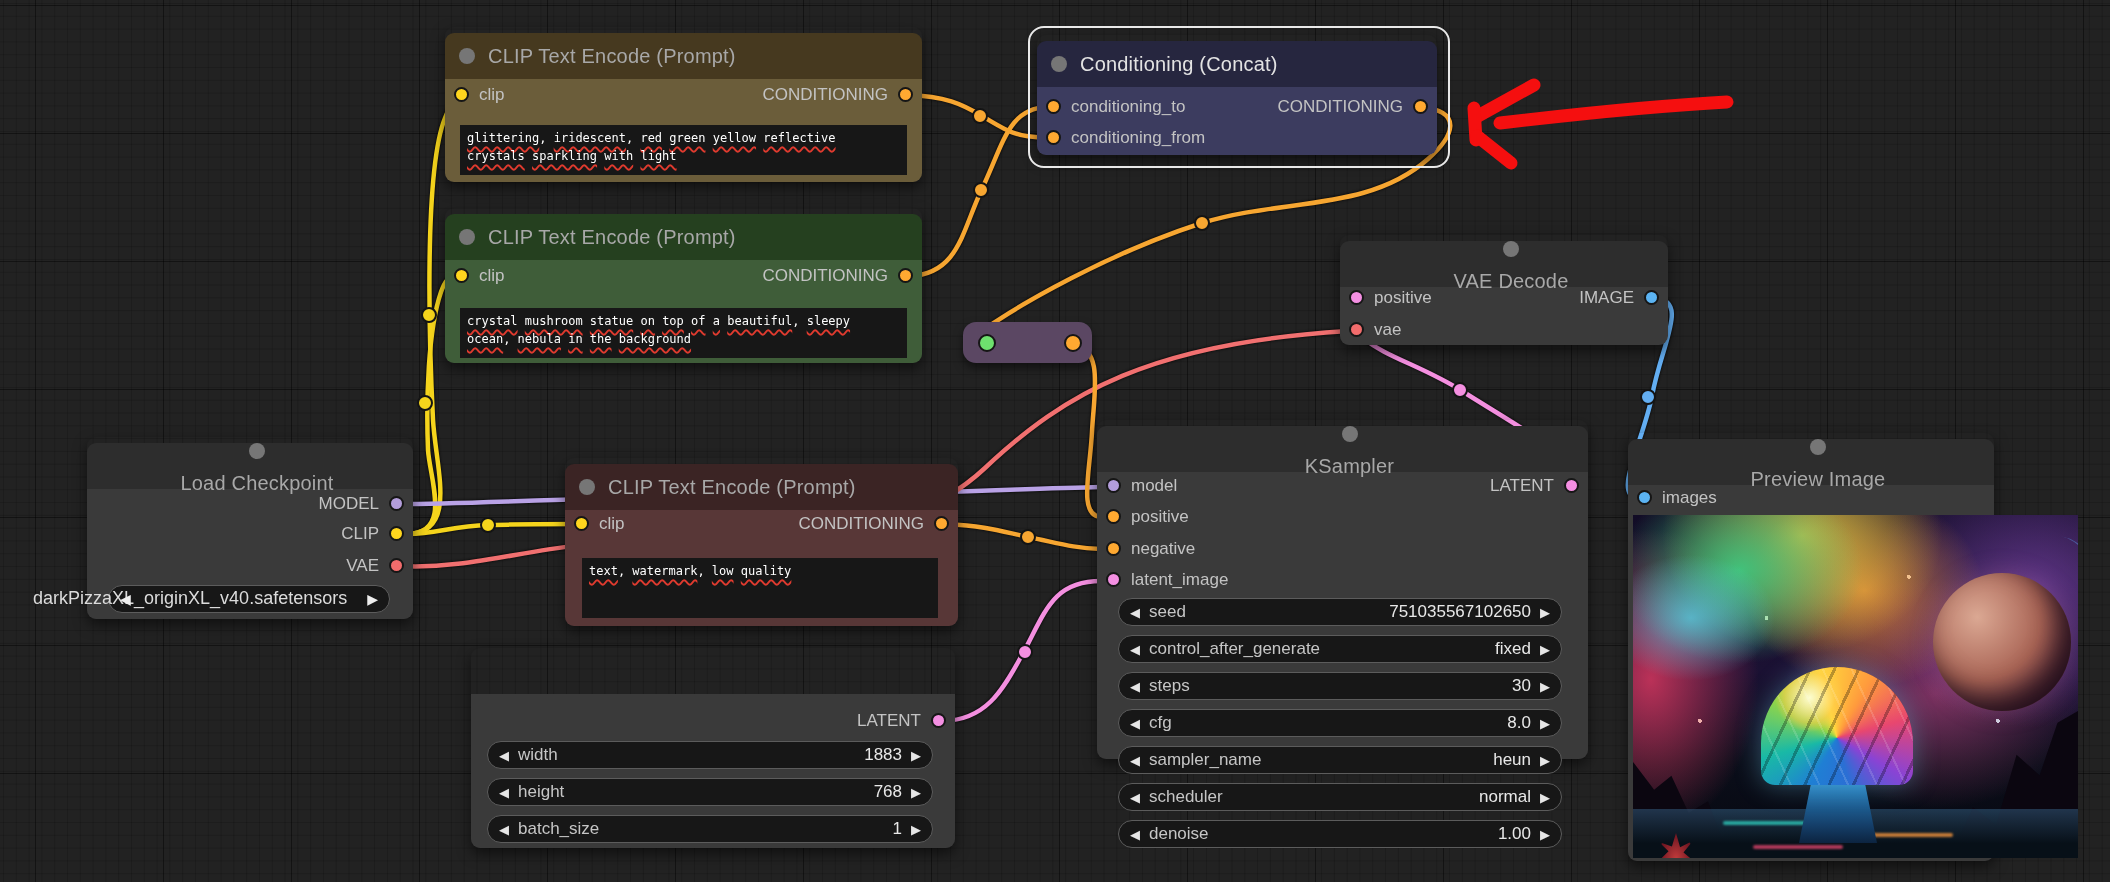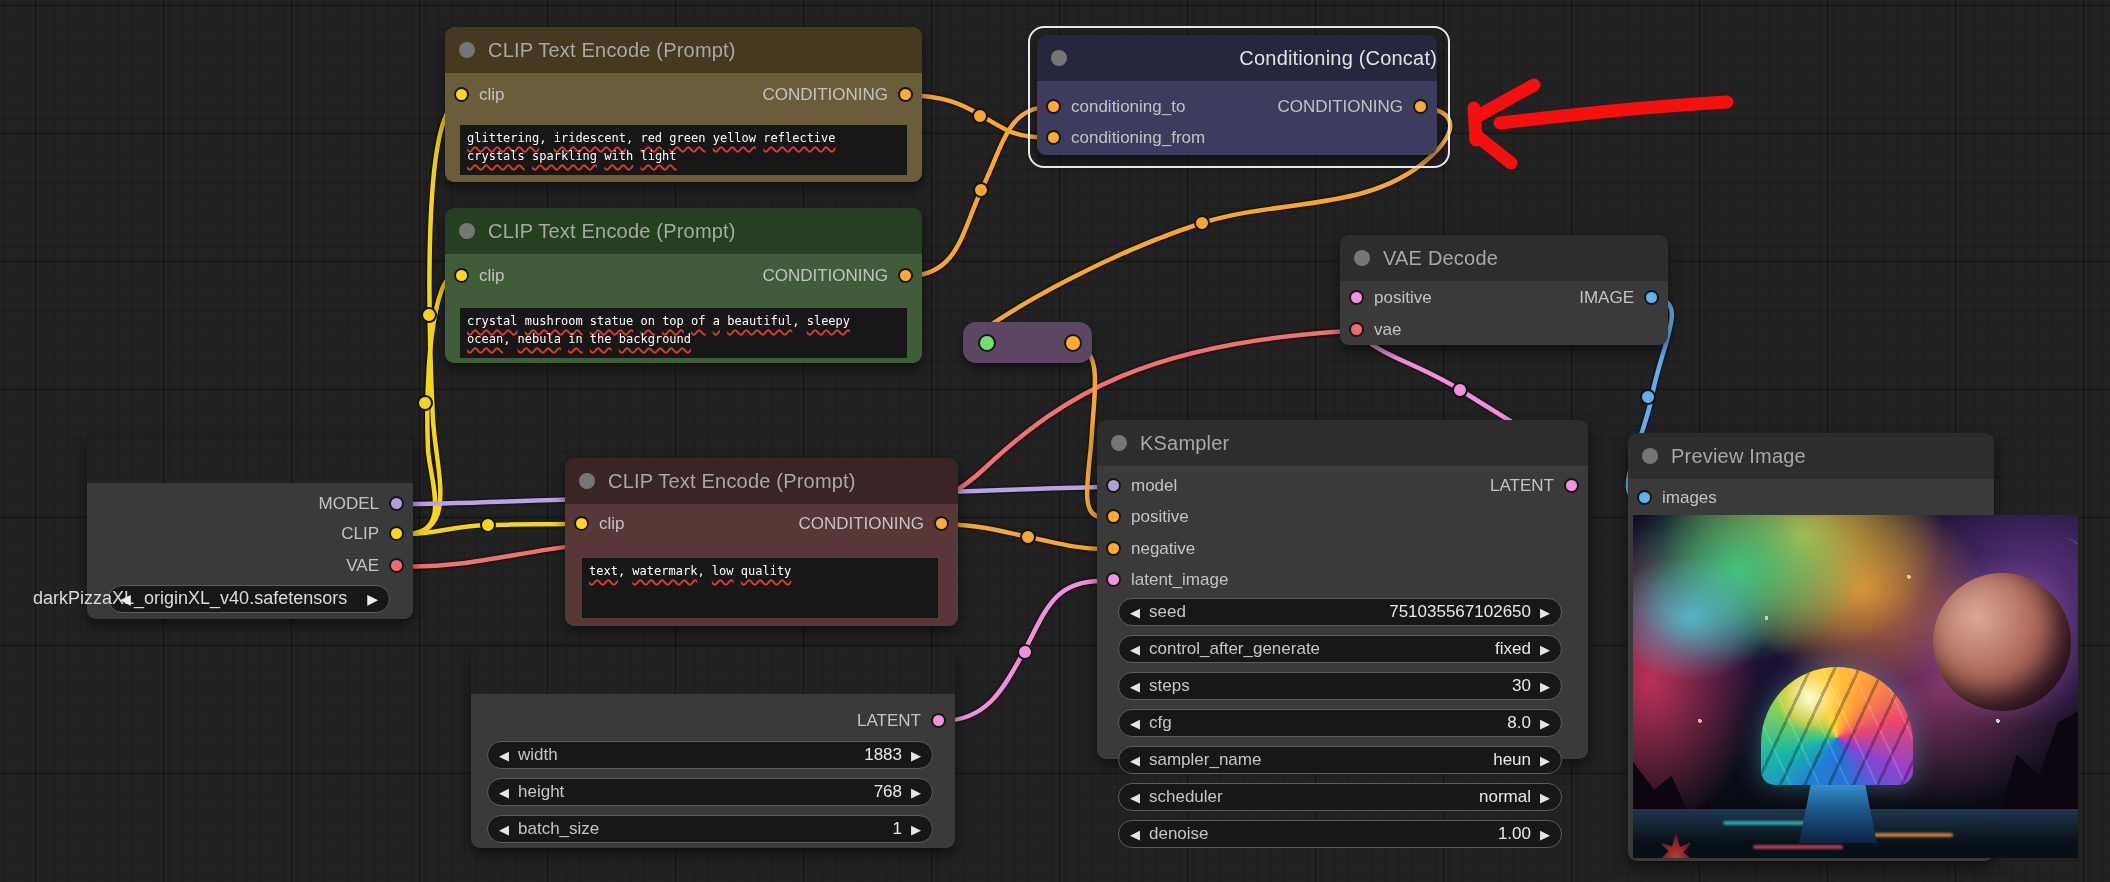--- a/index.html
+++ b/index.html
@@ -9,31 +9,31 @@
     background-image:
       linear-gradient(rgba(0,0,0,.45) 1.5px,transparent 1.5px),
       linear-gradient(90deg,rgba(0,0,0,.45) 1.5px,transparent 1.5px),
       linear-gradient(rgba(0,0,0,.16) 1px,transparent 1px),
       linear-gradient(90deg,rgba(0,0,0,.16) 1px,transparent 1px);
     background-size:128px 128px,128px 128px,12.8px 12.8px,12.8px 12.8px;
     background-position:35px 5px,35px 5px,3px 3px,3px 3px;}
   svg.wires{position:absolute;inset:0;z-index:1;}
   .node{position:absolute;z-index:2;border-radius:9px;
     box-shadow:0 6px 14px rgba(0,0,0,.55);}
-  .ntitle{position:absolute;left:0;top:0;right:0;height:46px;
+  .ntitle{position:absolute;left:0;top:6px;right:0;height:46px;
     border-radius:9px 9px 0 0;display:flex;align-items:center;gap:13px;padding-left:14px;
     font-size:20px;color:#a8a8a8;letter-spacing:.2px;}
   .nbody{position:absolute;left:0;top:46px;right:0;bottom:0;border-radius:0 0 9px 9px;}
   .tdot{width:16px;height:16px;border-radius:50%;background:#767676;flex:0 0 auto;}
   
-  .n-def .ntitle{background:#2d2d2d;} .n-def .nbody{background:#3a3a3a;}
+  .n-def .ntitle{background:#2d2d2d;flex-direction:column;} .n-def .nbody{background:#3a3a3a;}
   .n-olive .ntitle{background:#46391f;} .n-olive .nbody{background:#6b5d3a;}
   .n-green .ntitle{background:#25401f;} .n-green .nbody{background:#3f5d39;}
   .n-red   .ntitle{background:#3b2424;} .n-red   .nbody{background:#583737;}
-  .n-navy  .ntitle{background:#26263f;color:#e3e3e3;justify-content:space-between;} .n-navy .nbody{background:#3c3c5f;}
+  .n-navy  .ntitle{background:#26263f;color:#e3e3e3;} .n-navy .nbody{background:#3c3c5f;}
   .n-navy  .ntitle{ }
   .port{position:absolute;height:24px;line-height:24px;font-size:17px;color:#c3c3c3;white-space:nowrap;}
   .port.in{left:9px;padding-left:25px;}
   .port.out{right:9px;padding-right:25px;text-align:right;}
   .pdot{position:absolute;top:4px;width:15px;height:15px;border-radius:50%;
     border:2px solid #161616;box-sizing:border-box;}
   .port.in  .pdot{left:0;}
   .port.out .pdot{right:0;}
   .c-clip{background:#FFD61E;} .c-cond{background:#FFA931;} .c-model{background:#B39DDB;}
   .c-vae{background:#F26C6C;} .c-latent{background:#F48FE2;} .c-image{background:#5BB3F2;}
@@ -214,20 +214,24 @@
       <span>vae</span>
     </div>
     <div class="port out" style="top:51px">
       <span class="pdot c-image"></span>
       <span>IMAGE</span>
     </div>
   </div>
 
   <div class="node n-def" style="left:87px;top:437px;width:326px;height:182px">
     <div class="nbody"></div>
+    <div class="ntitle">
+      <span class="tdot"></span>
+      <span>Load Checkpoint</span>
+    </div>
     <div class="port out" style="top:55px">
       <span class="pdot c-model"></span>
       <span>MODEL</span>
     </div>
     <div class="port out" style="top:85px">
       <span class="pdot c-clip"></span>
       <span>CLIP</span>
     </div>
     <div class="port out" style="top:117px">
       <span class="pdot c-vae"></span>

